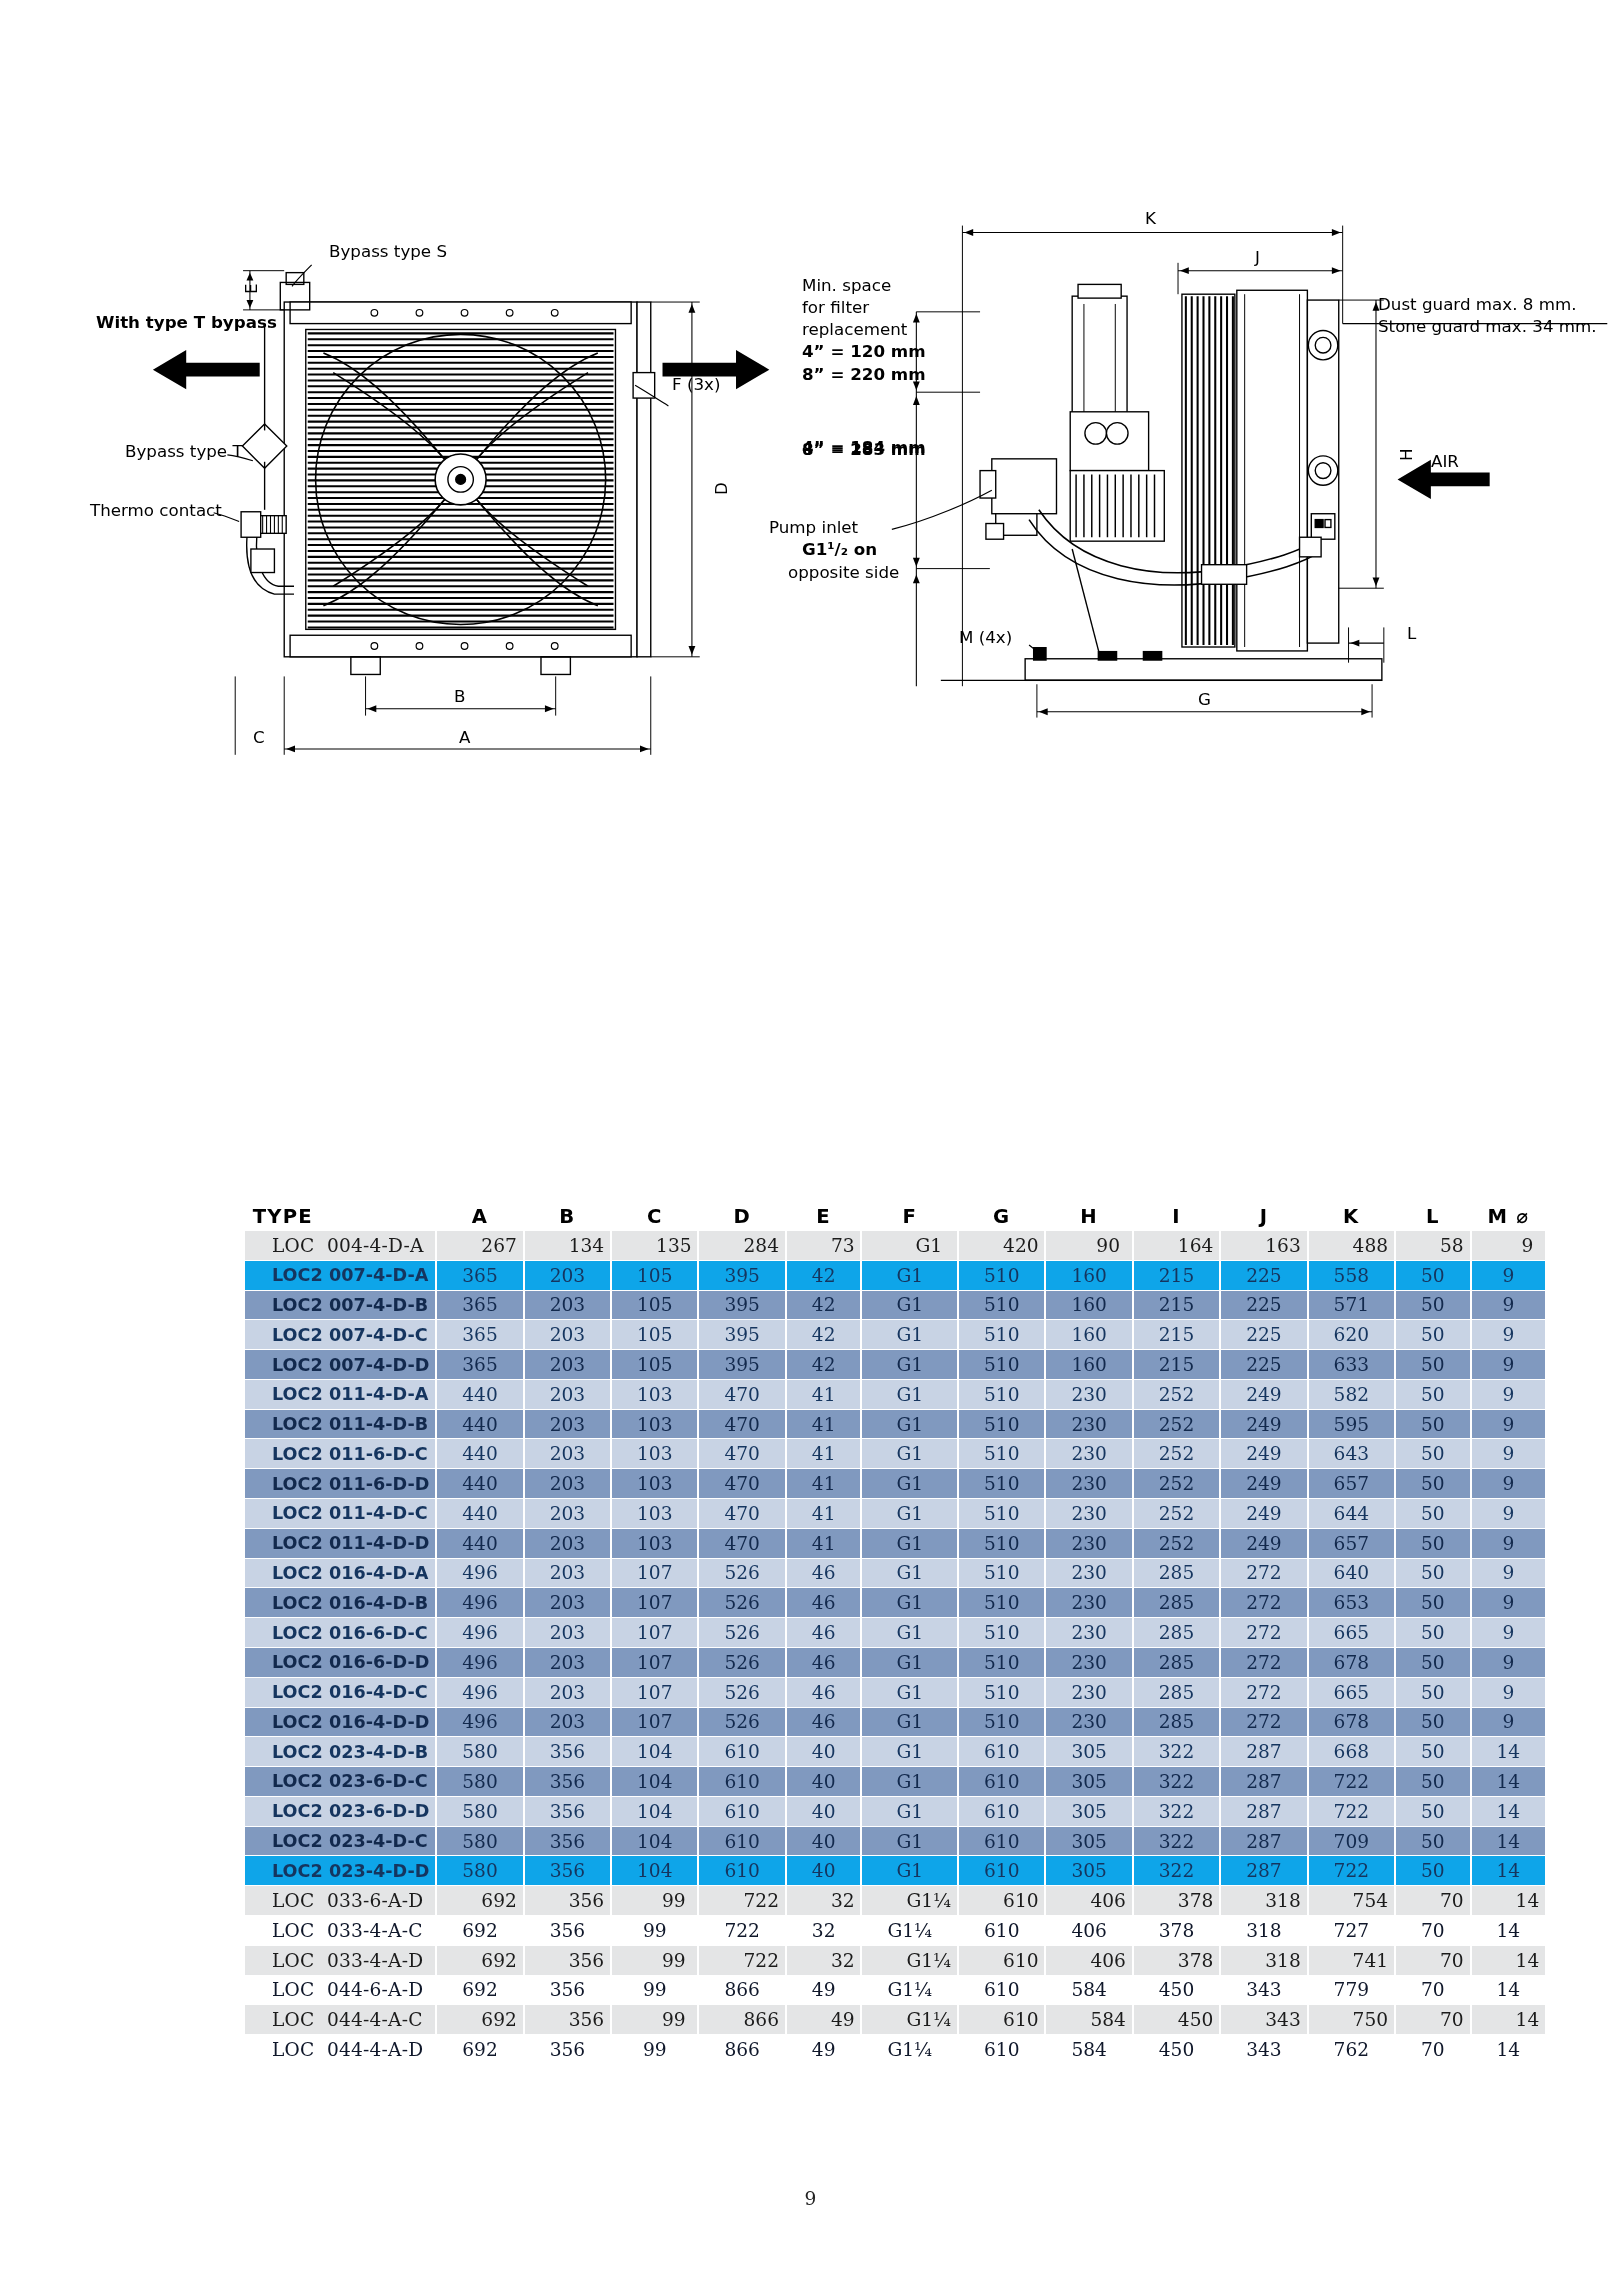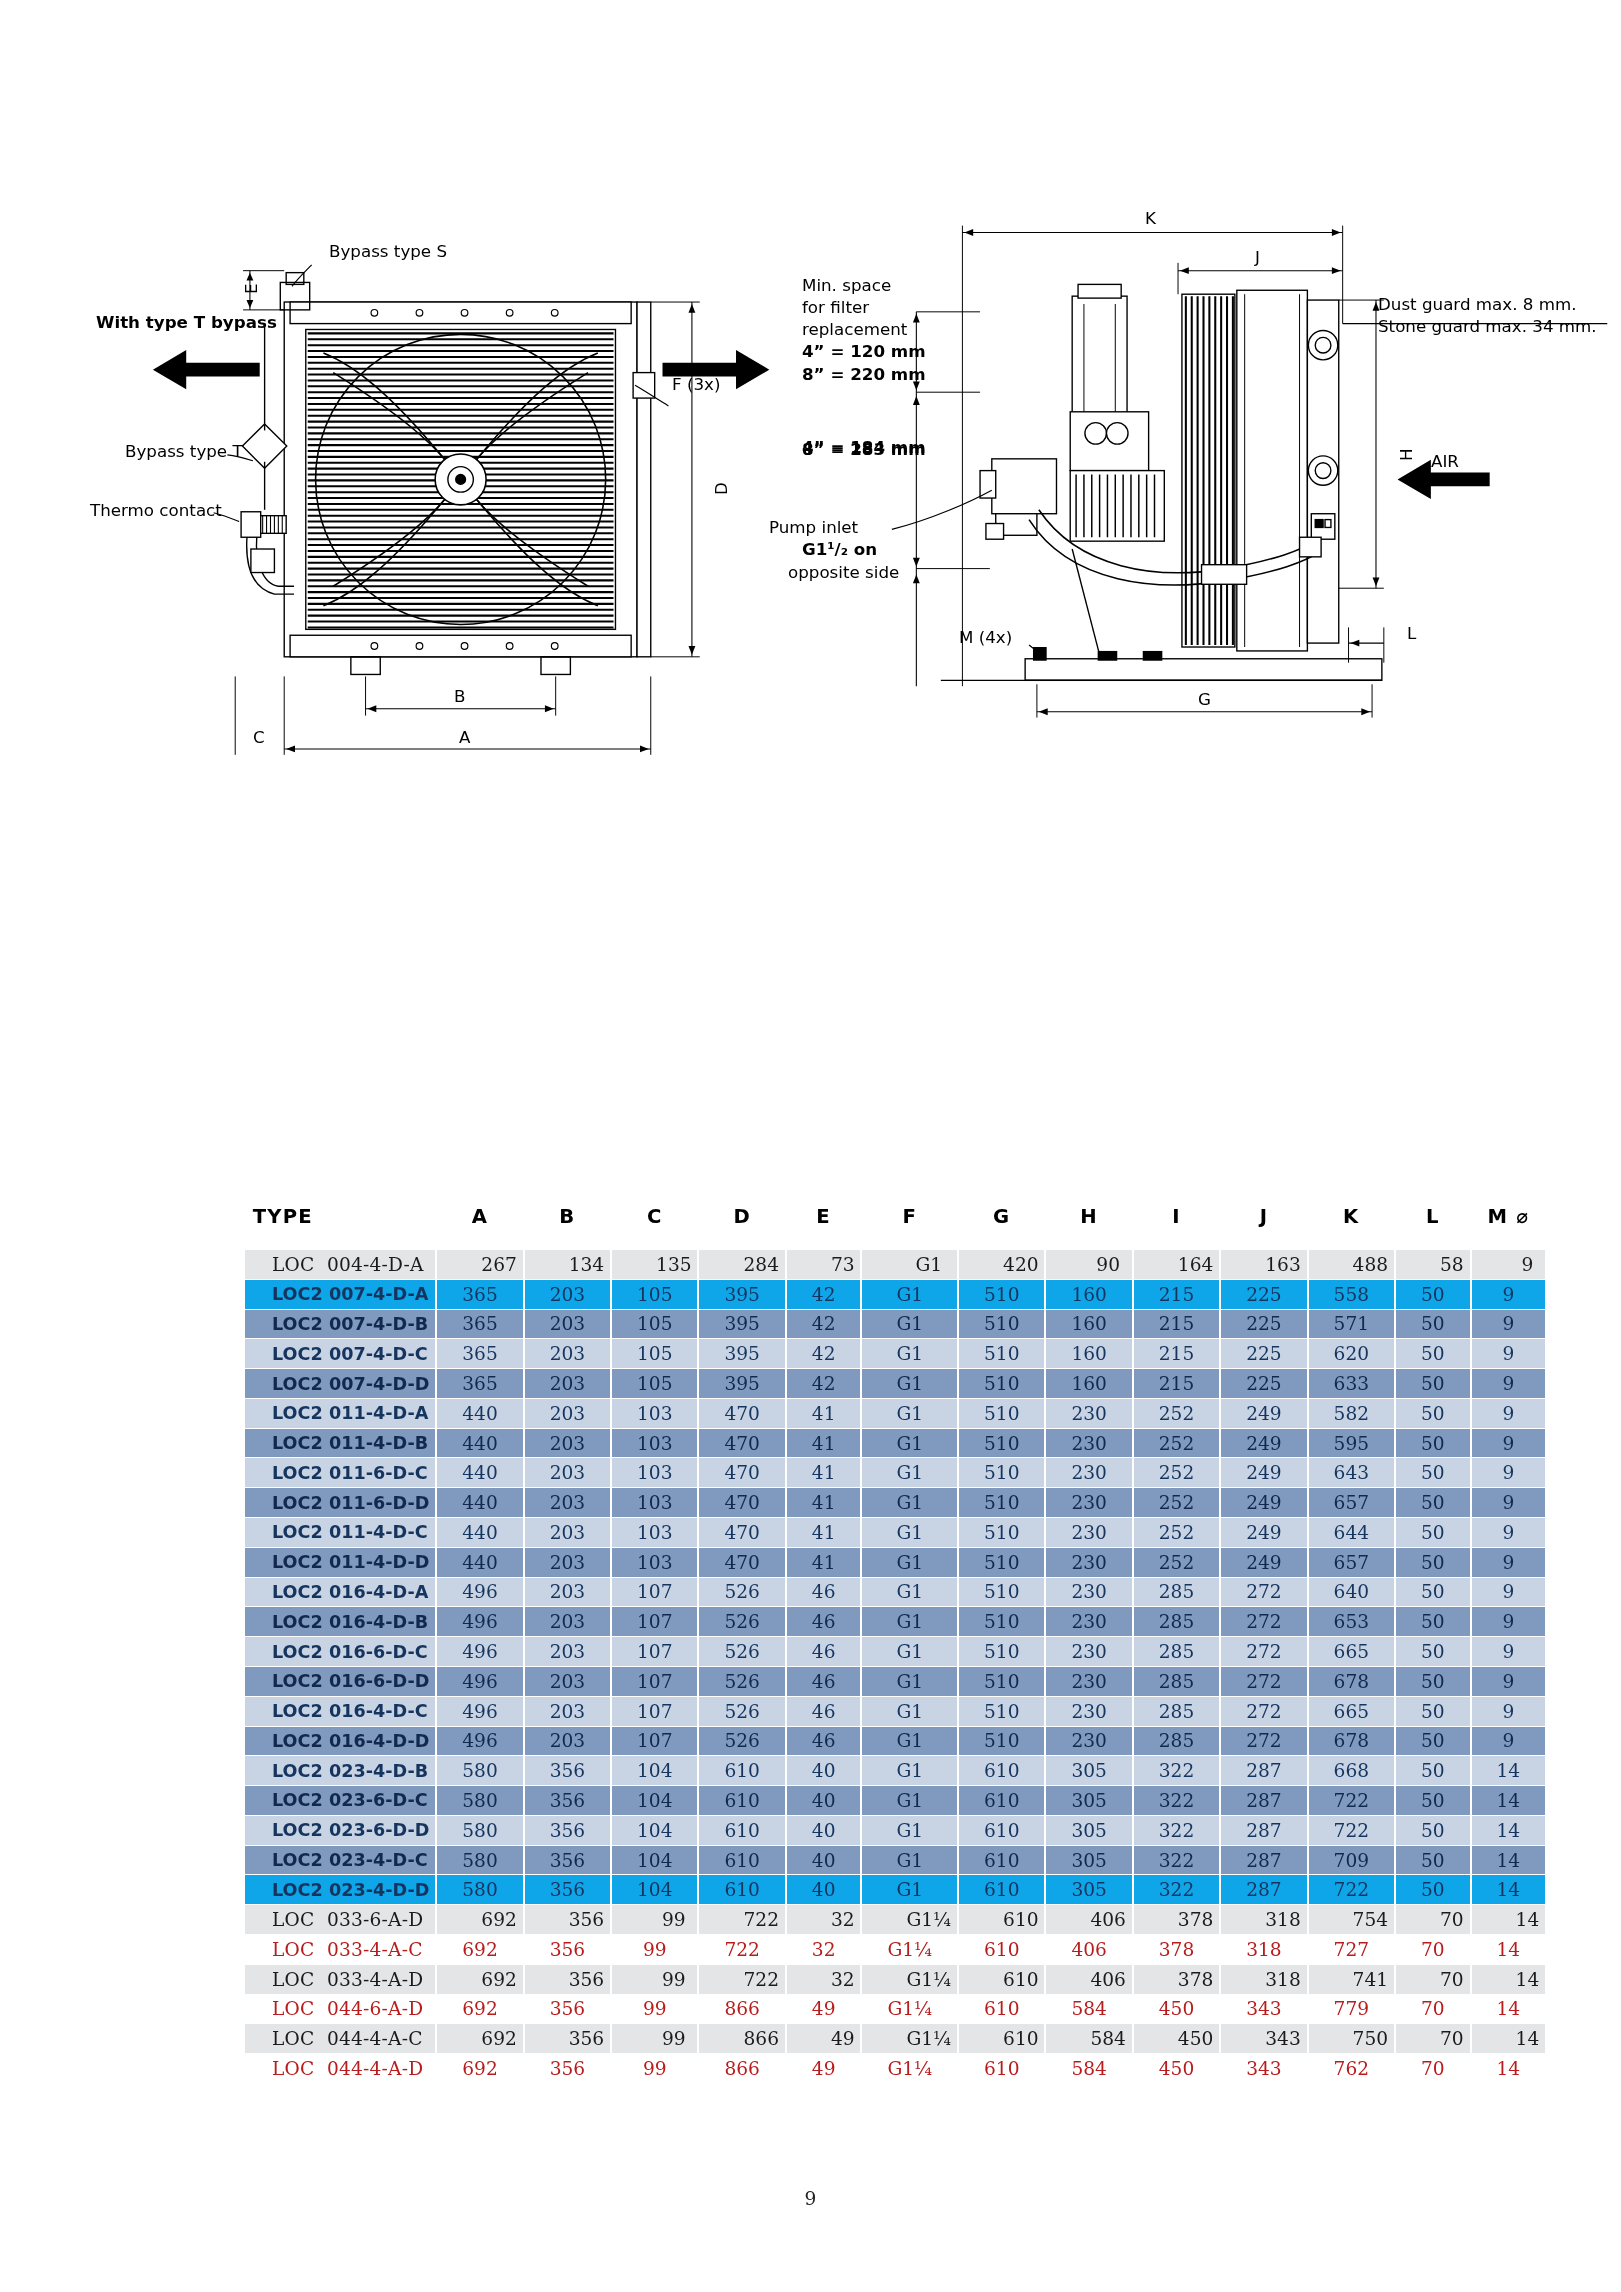--- a/index.html
+++ b/index.html
@@ -57,21 +57,21 @@
     font-size: 18.6px;
     width: 1137px;
   }
   table.spec th {
     font-family: "DejaVu Sans", sans-serif;
     font-weight: bold;
     font-size: 19.6px;
     letter-spacing: 1.2px;
     color: #000;
     background: transparent;
-    padding: 0 0 21px 0;
+    padding: 0 0 2px 0;
     text-align: center;
     white-space: nowrap;
   }
   table.spec th.type-head {
     text-align: left;
     padding-left: 7.8px;
   }
   table.spec td {
     padding: 3.9px 5.9px;
     text-align: center;
@@ -84,21 +84,21 @@
     font-size: 18.6px;
     letter-spacing: 0.2px;
   }
   td .tprefix {
     display: inline-block;
     width: 55px;
   }
 
   
   tr.tint-lgray td { background: #e4e5e6; color: #1b1b1b; padding-left: 44px; }
-  tr.tint-white  td { background: #ffffff; color: #b91c1c; }
+  tr.tint-white  td { background: #ffffff; color: #0f172a; }
   tr.tint-blue1  td { background: #0ea5e9; color: #15355f; }
   tr.tint-blue2  td { background: #8099bf; color: #12294d; }
   tr.tint-blue3  td { background: #c8d3e4; color: #15355f; }
 
   tr.bold-type td.type-cell {
     font-family: "DejaVu Sans", sans-serif;
     font-weight: bold;
     font-size: 17.6px;
     letter-spacing: 0px;
   }

